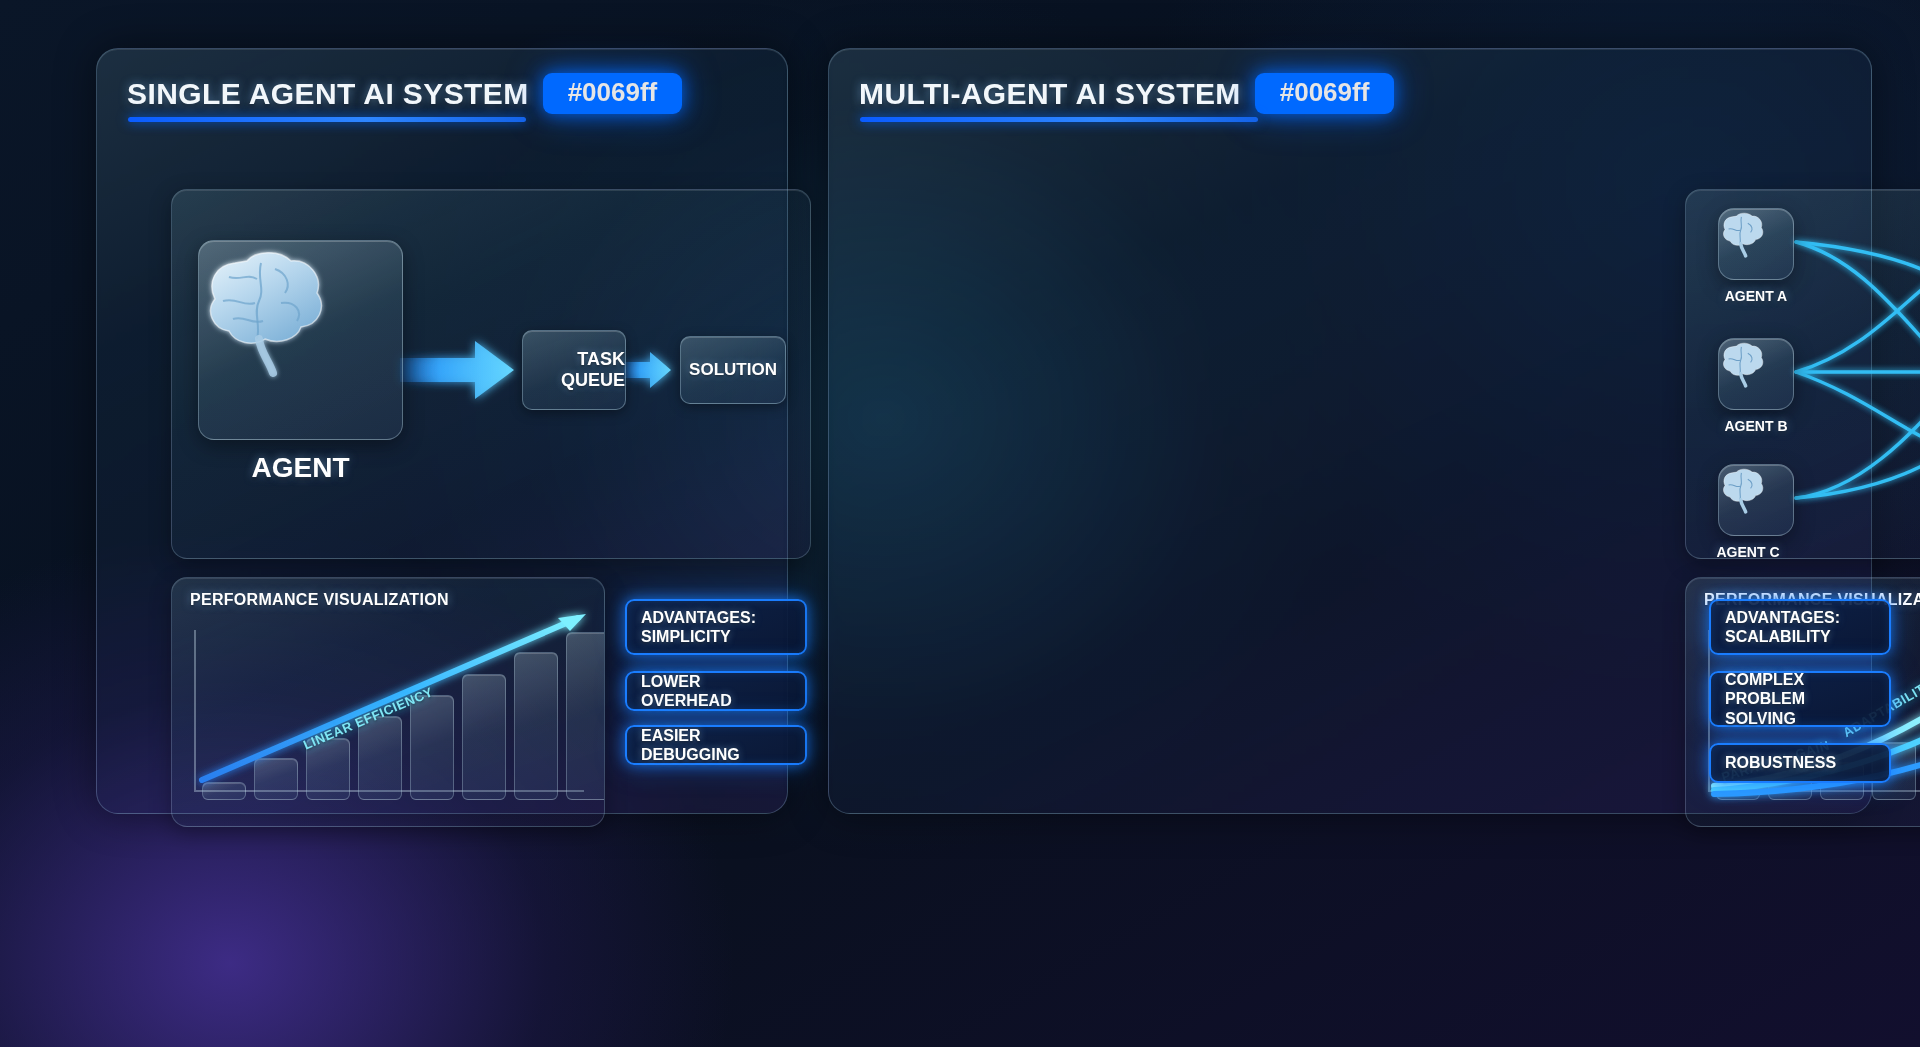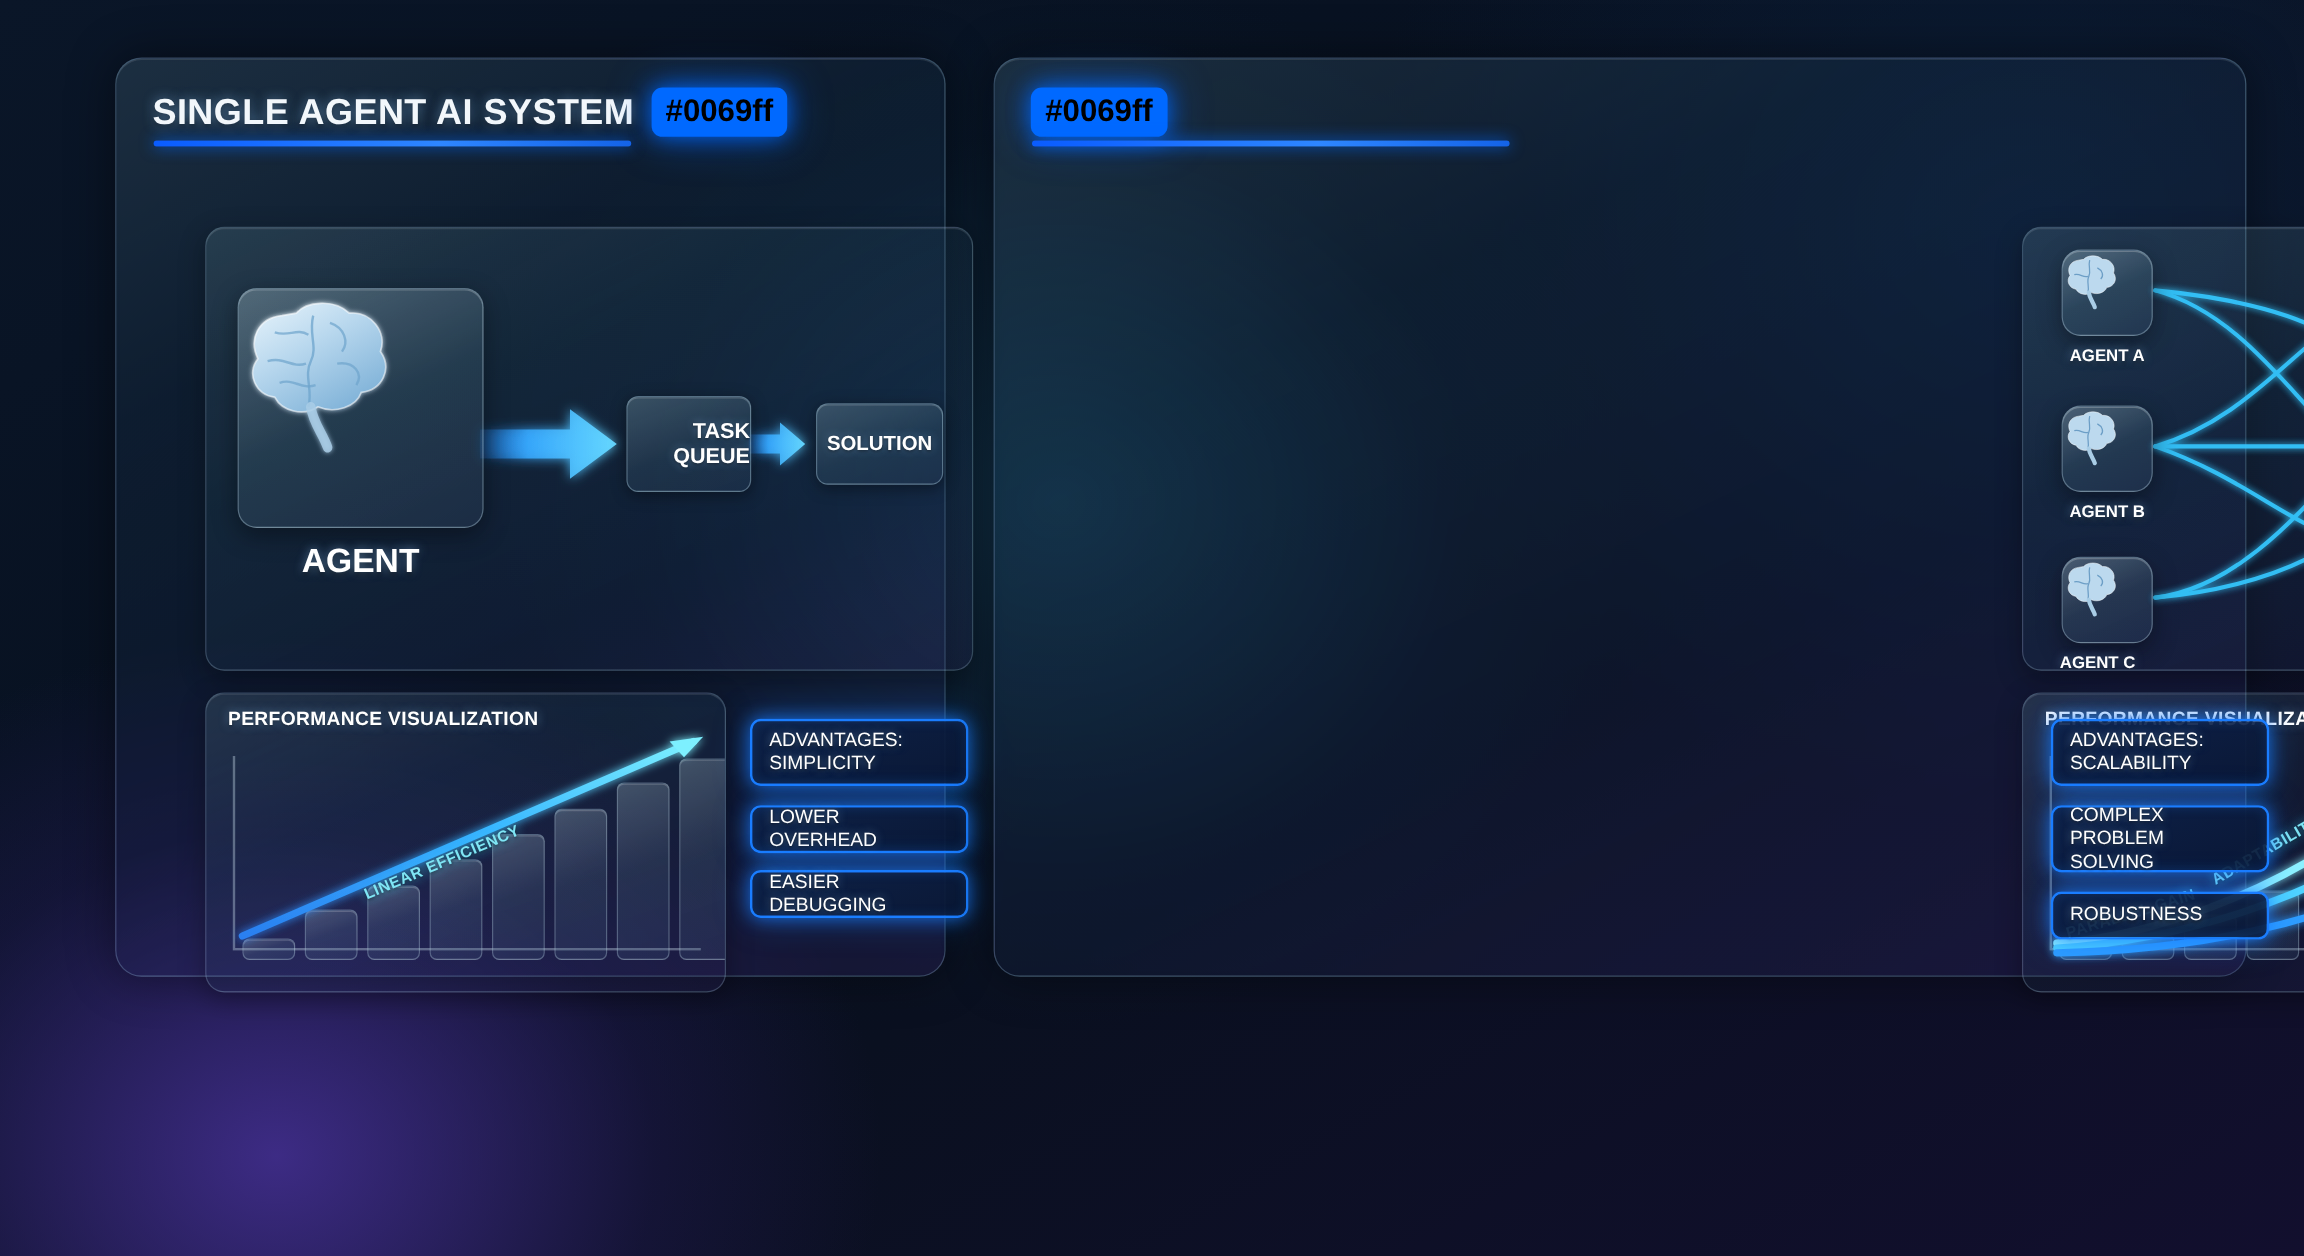--- a/index.html
+++ b/index.html
@@ -31,23 +31,23 @@
 
   
   .hdr { position: absolute; left: 30px; top: 24px; display: flex; align-items: center; gap: 14px; }
   .hdr-title {
     font-size: 30px; font-weight: 700; letter-spacing: 0.4px;
     color: #f2f7fb;
     text-shadow: 0 0 10px rgba(140,200,255,0.55), 0 2px 4px rgba(0,0,0,0.6);
     white-space: nowrap;
   }
   .hdr-badge {
-    font-size: 26px; font-weight: 700; color: #000000;
+    font-size: 26px; font-weight: 700; color: #e5e5e5;
     background: #0069ff;
-    padding: 4px 12px 6px; border-radius: 9px;
+    padding: 4px 25px 6px; border-radius: 9px;
     box-shadow: 0 0 18px rgba(0,105,255,0.85), 0 0 38px rgba(0,105,255,0.45);
     white-space: nowrap;
   }
   .hdr-rule {
     position: absolute; left: 31px; top: 68px; height: 5px; border-radius: 3px;
     background: linear-gradient(90deg, #0a5cff 0%, #2e86ff 60%, #1463e8 100%);
     box-shadow: 0 0 12px rgba(0,105,255,0.9);
   }
   #rule-left  { width: 398px; }
   #rule-right { width: 398px; }
@@ -97,21 +97,21 @@
 
   
   .pill {
     position: absolute;
     display: flex; align-items: center;
     padding: 0 14px;
     border-radius: 9px;
     border: 2px solid #1a7dff;
     background: linear-gradient(160deg, rgba(14,34,72,0.92) 0%, rgba(10,24,54,0.92) 100%);
     box-shadow: 0 0 14px rgba(26,125,255,0.75), 0 0 30px rgba(26,125,255,0.35), inset 0 0 10px rgba(26,125,255,0.18);
-    color: #ffffff; font-weight: 400; font-size: 16px; line-height: 1.2;
+    color: #ffffff; font-weight: 700; font-size: 16px; line-height: 1.2;
     text-shadow: 0 0 7px rgba(150,205,255,0.55), 0 1px 3px rgba(0,0,0,0.8);
   }
 
   .chart-title {
     position: absolute; left: 18px; top: 13px;
     font-size: 16px; font-weight: 700; color: #ffffff; letter-spacing: 0.3px;
     text-shadow: 0 0 8px rgba(150,205,255,0.5), 0 1px 3px rgba(0,0,0,0.7);
   }
   .bar {
     position: absolute; bottom: 26px;
@@ -243,20 +243,21 @@
   </div>
 
   <div class="pill" style="left:528px; top:550px; width:182px; height:56px;">ADVANTAGES: SIMPLICITY</div>
   <div class="pill" style="left:528px; top:622px; width:182px; height:40px;">LOWER OVERHEAD</div>
   <div class="pill" style="left:528px; top:676px; width:182px; height:40px;">EASIER DEBUGGING</div>
 </div>
 
 <div class="card" id="card-right">
 
   <div class="hdr">
+    <span class="hdr-title">MULTI-AGENT AI SYSTEM</span>
     <span class="hdr-badge">#0069ff</span>
   </div>
   <div class="hdr-rule" id="rule-right"></div>
 
   <div class="glass" id="diagram-right">
     <svg width="640" height="370">
       <defs>
         <filter id="glowM" x="-60%" y="-60%" width="240%" height="240%">
           <feGaussianBlur stdDeviation="3.2" result="b"></feGaussianBlur>
           <feMerge>

